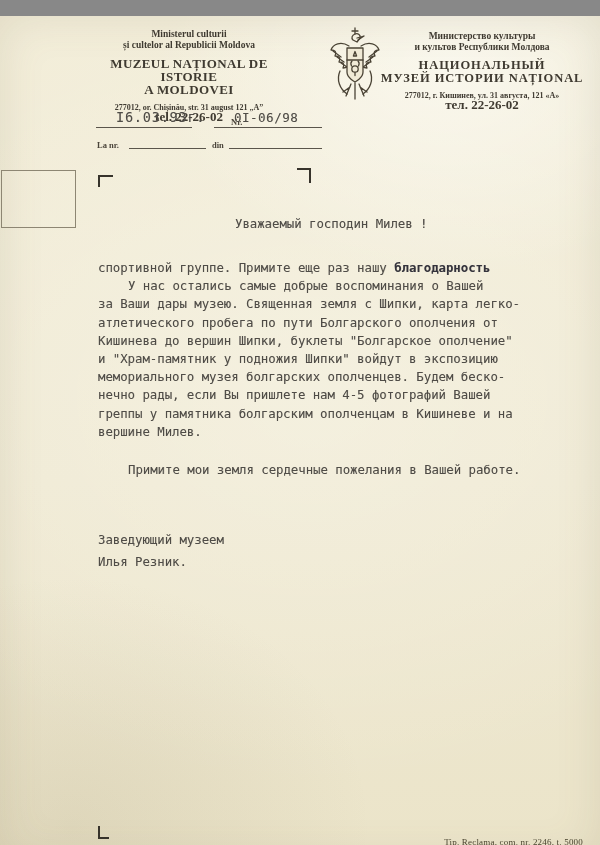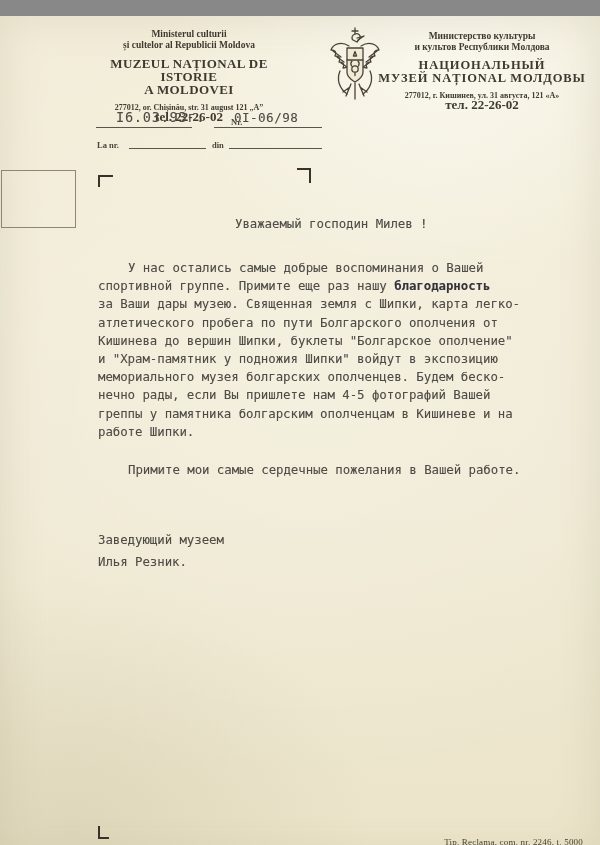--- a/index.html
+++ b/index.html
@@ -82,21 +82,21 @@
         <path d="M24 58 L19 70 M28 57 L28 73 M32 58 L37 70 M23 61 L16 66 M33 61 L40 66"></path>
         <path d="M13 45 C9 54 13 63 20 68 M43 45 C47 54 43 63 36 68"></path>
       </g>
     </svg>
   </div>
 
   <div class="abs hdr hdr-right">
     <div class="h-small">Министерство культуры</div>
     <div class="h-small">и культов Республики Молдова</div>
     <div class="h-name-ru">НАЦИОНАЛЬНЫЙ</div>
-    <div class="h-name-ru" style="margin-top:0;">МУЗЕЙ NAȚIONAL МОЛДОВЫ</div>
+    <div class="h-name-ru" style="margin-top:0;">МУЗЕЙ ИСТОРИИ NAȚIONAL</div>
     <div class="h-addr">277012, г. Кишинев, ул. 31 августа, 121 «А»</div>
     <div class="h-tel">тел. 22-26-02</div>
   </div>
 
   <div class="abs typed" style="left:116px; top:93px; font-size:13.5px; letter-spacing:.8px;">I6.03.93г.</div>
   <div class="abs rule" style="left:96px; top:111px; width:96px;"></div>
   <div class="abs lbl" style="left:195px; top:101px;padding-left:36px;">Nr.</div>
   <div class="abs typed" style="left:234px; top:94px; font-size:12.5px; letter-spacing:.5px;">0I-06/98</div>
   <div class="abs rule" style="left:214px; top:111px; width:108px;"></div>
 
@@ -106,33 +106,33 @@
   <div class="abs rule" style="left:229px; top:132px; width:93px; border-bottom-width:1px;"></div>
 
   <div class="abs win-box"></div>
   <div class="abs mark-tl"></div>
   <div class="abs mark-tr"></div>
   <div class="abs mark-bl"></div>
 
   <div class="abs typed t-line" style="left:235px; top:199px;">Уважаемый господин Милев !</div>
 
   <div class="abs" style="left:98px; top:243px; width:440px;">
+    <div class="typed t-line"><span>спортивной группе. Примите еще раз нашу </span><span class="t-bold">благодарность</span></div>
     <div class="typed t-line indent">У нас остались самые добрые воспоминания о Вашей</div>
-    <div class="typed t-line"><span>спортивной группе. Примите еще раз нашу </span><span class="t-bold">благодарность</span></div>
     <div class="typed t-line">за Ваши дары музею. Священная земля с Шипки, карта легко-</div>
     <div class="typed t-line">атлетического пробега по пути Болгарского ополчения от</div>
     <div class="typed t-line">Кишинева до вершин Шипки, буклеты "Болгарское ополчение"</div>
     <div class="typed t-line">и "Храм-памятник у подножия Шипки" войдут в экспозицию</div>
     <div class="typed t-line">мемориального музея болгарских ополченцев. Будем беско-</div>
     <div class="typed t-line">нечно рады, если Вы пришлете нам 4-5 фотографий Вашей</div>
     <div class="typed t-line">греппы у памятника болгарским ополченцам в Кишиневе и на</div>
-    <div class="typed t-line">работе Шипки.</div>
+    <div class="typed t-line">вершине Милев.</div>
   </div>
 
-  <div class="abs typed t-line indent" style="left:98px; top:445px; width:445px;">Примите мои самые сердечные пожелания в Вашей работе.</div>
+  <div class="abs typed t-line indent" style="left:98px; top:445px; width:445px;">Примите мои земля сердечные пожелания в Вашей работе.</div>
 
   <div class="abs sig" style="left:98px; top:514px;">
     <div class="typed t-line">Заведующий музеем</div>
     <div class="typed t-line">Илья Резник.</div>
   </div>
 
   <div class="abs imprint" style="right:17px; top:821px;">Tip. Reclama, com. nr. 2246, t. 5000</div>
 
 </div>
 

